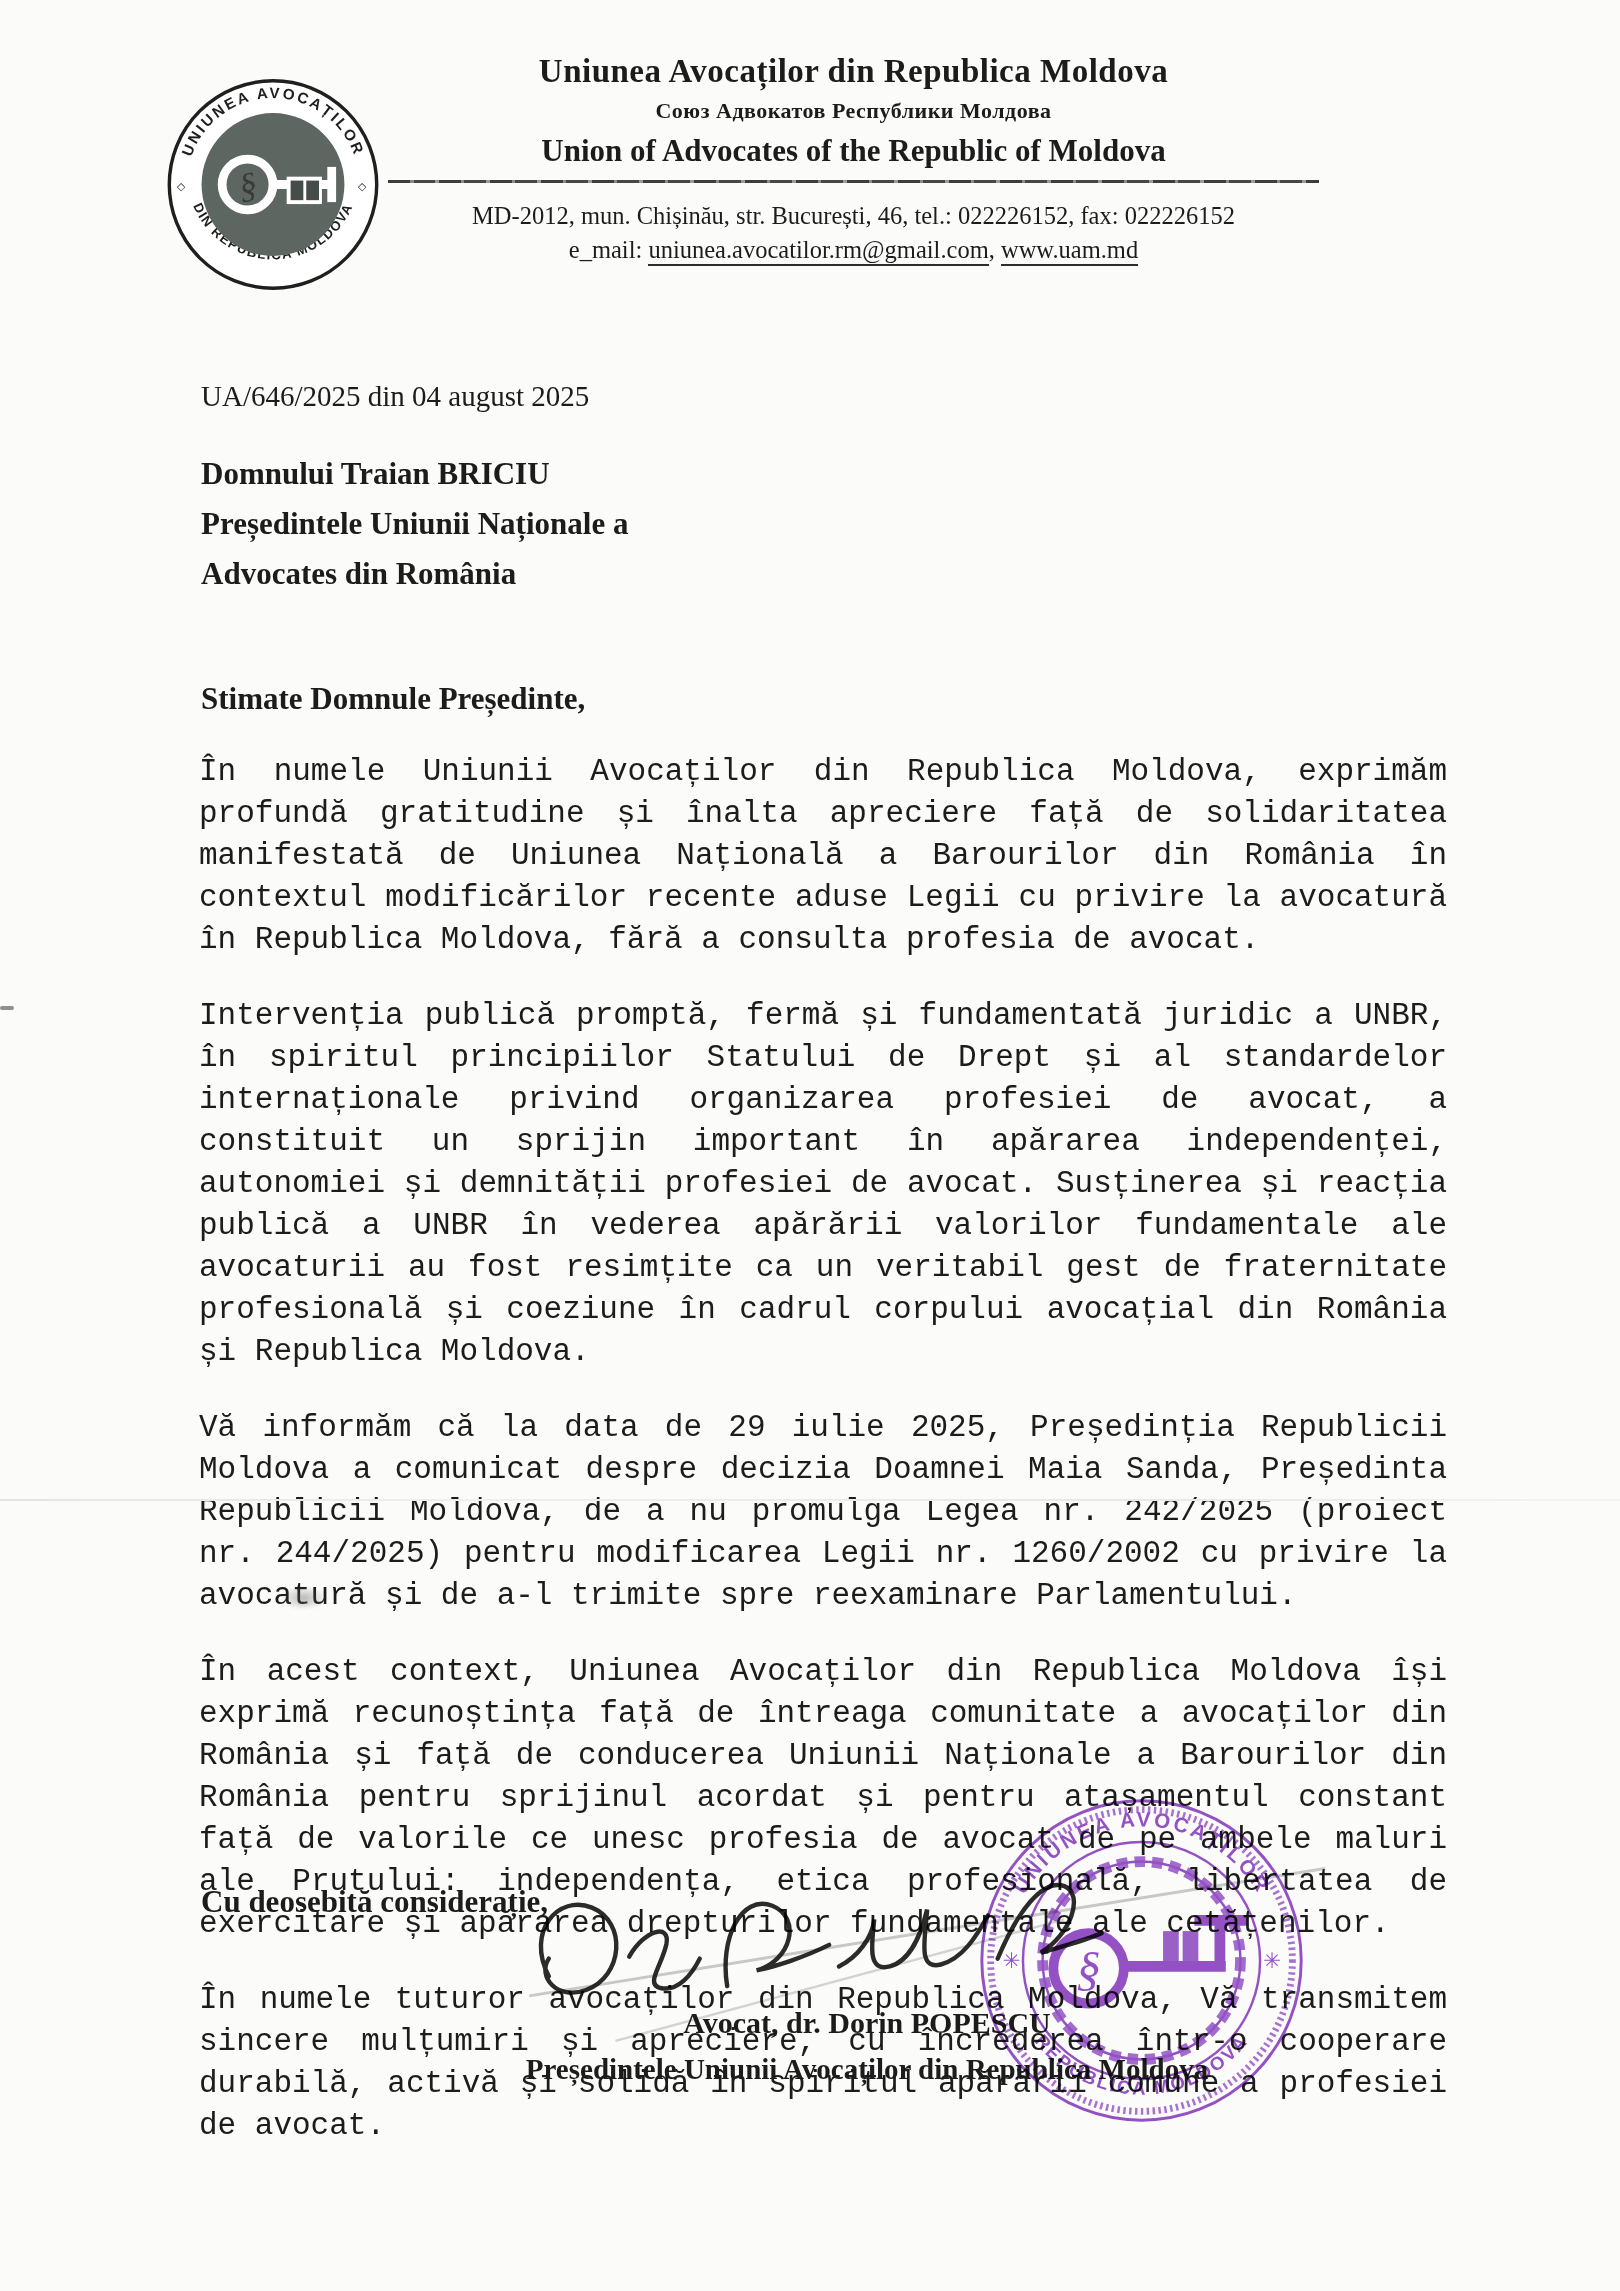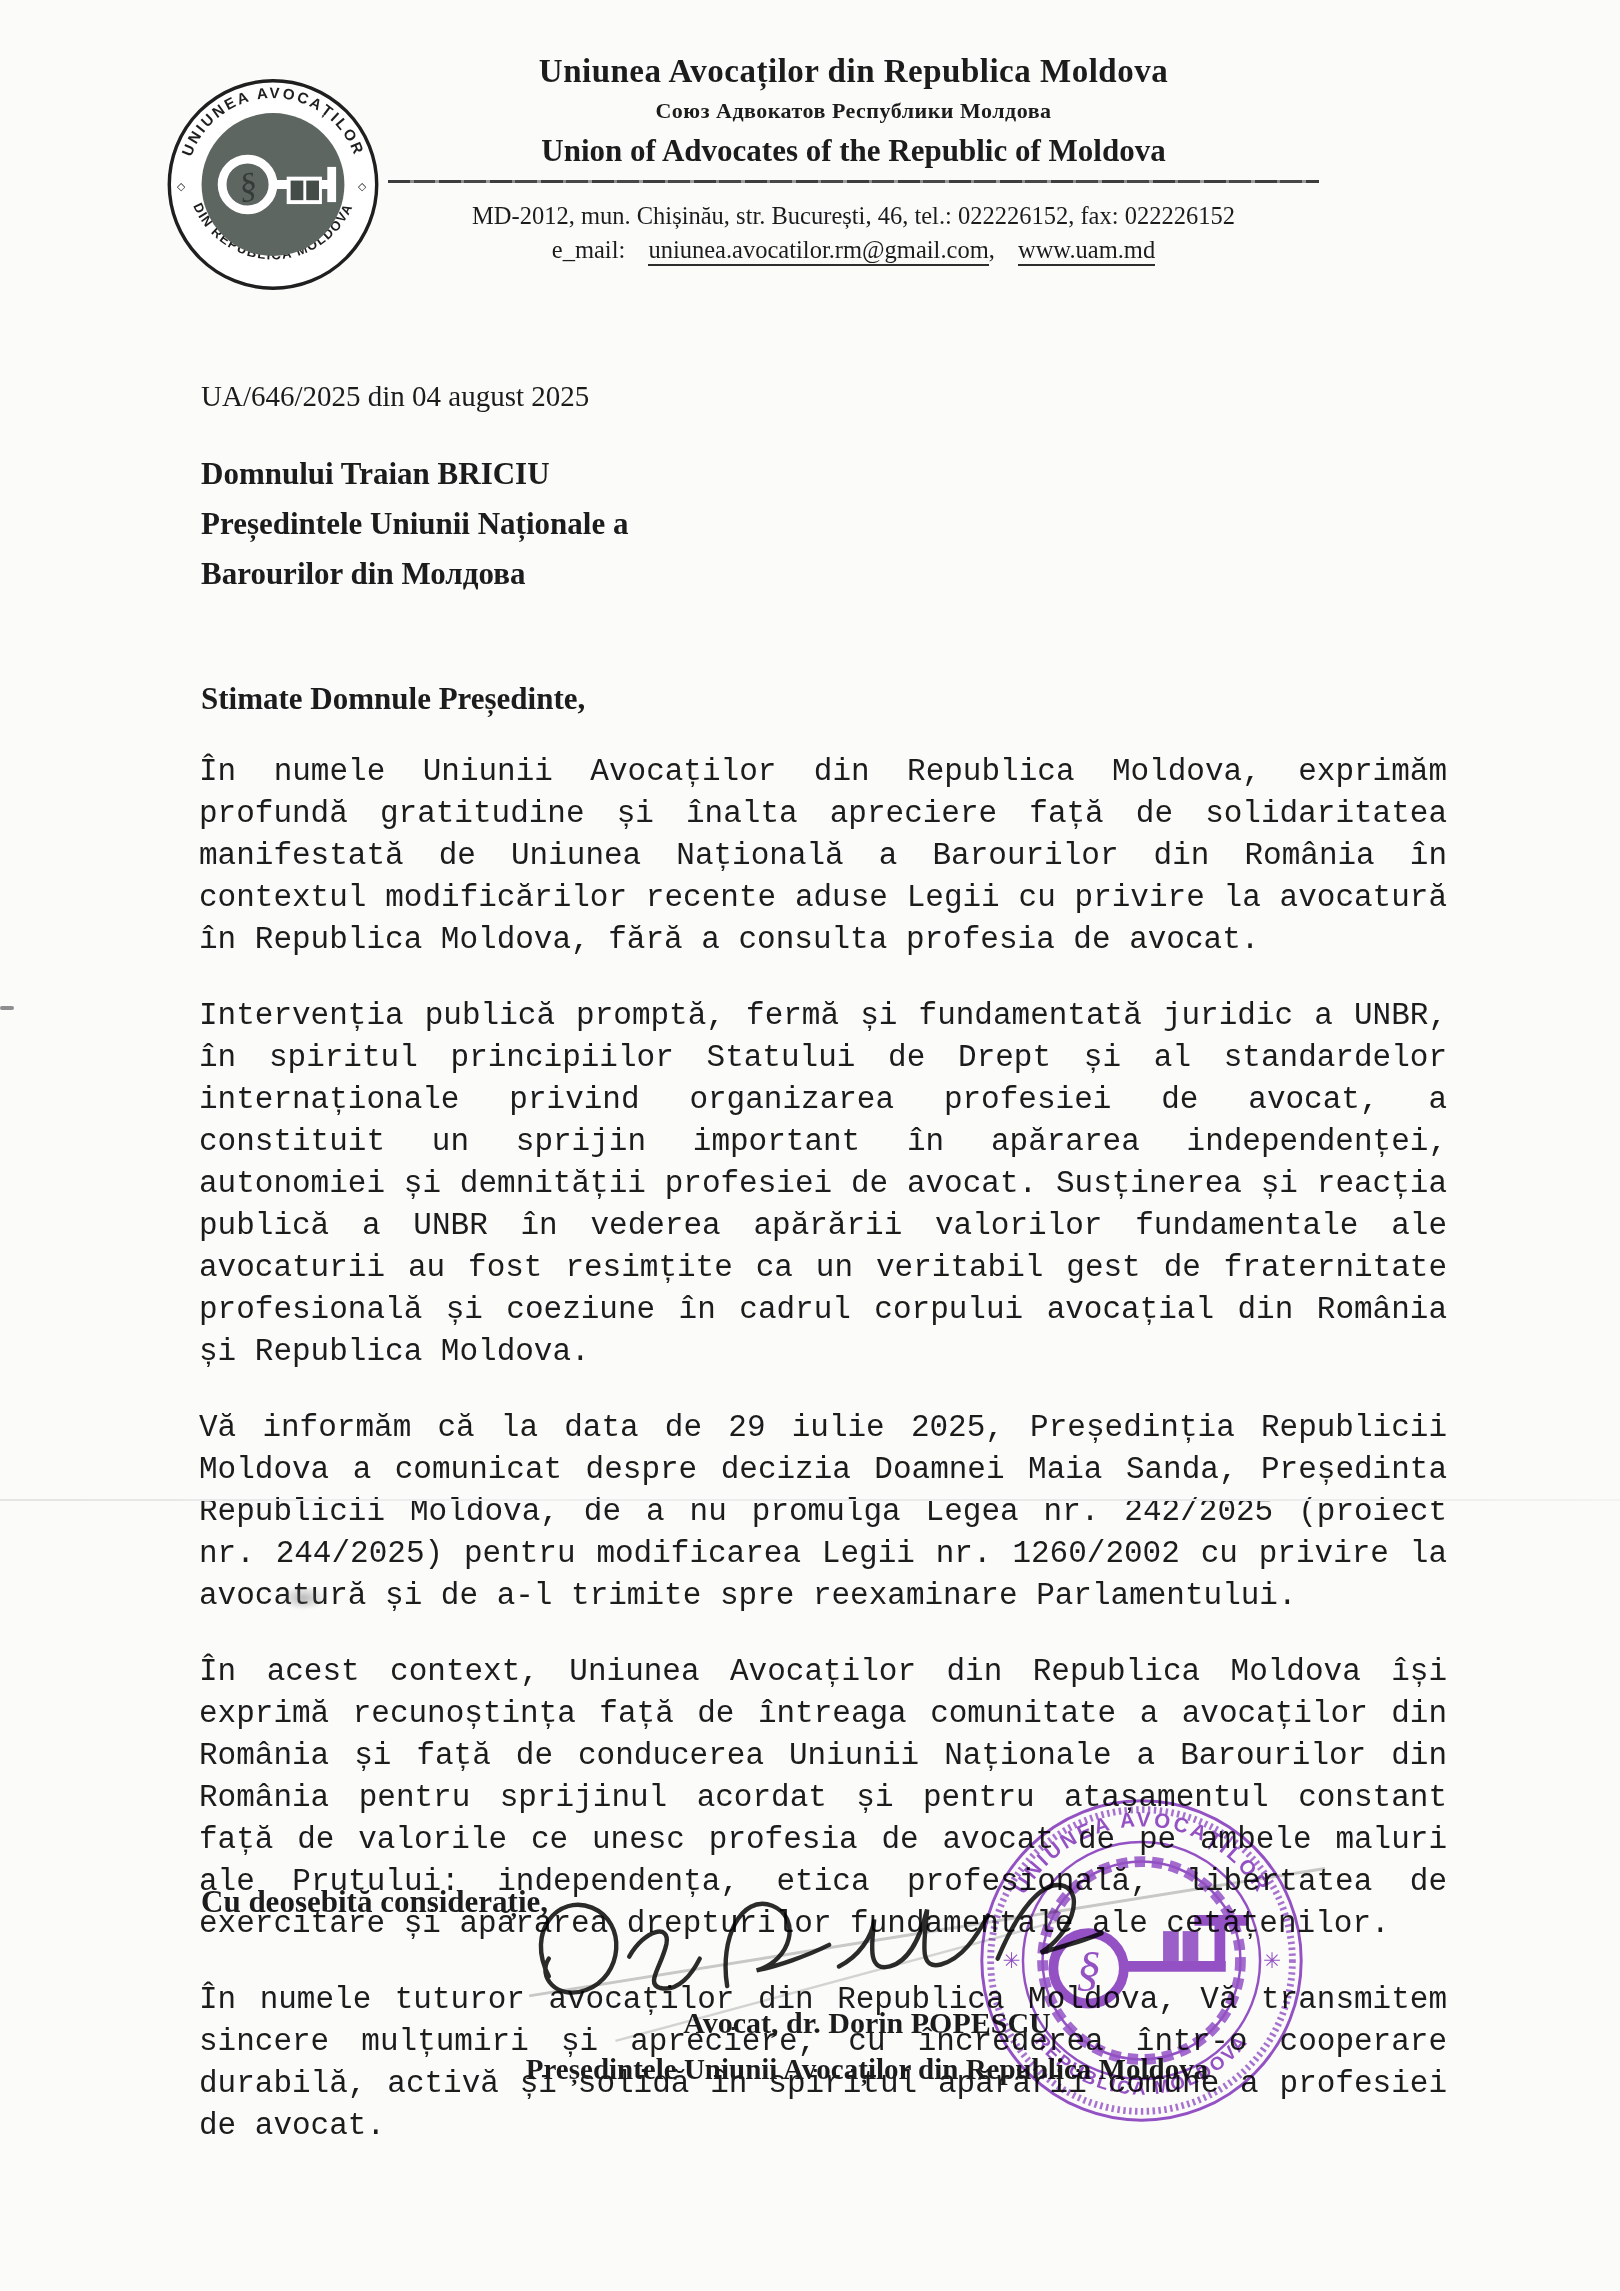--- a/index.html
+++ b/index.html
@@ -11,21 +11,21 @@
   }
   
   .letterhead{position:absolute;left:382px;top:53px;width:943px;text-align:center;}
   .lh-ro{font-size:33px;font-weight:bold;letter-spacing:0.5px;}
   .lh-ru{font-size:22px;font-weight:bold;margin-top:7.8px;letter-spacing:0.5px;}
   .lh-en{font-size:31px;font-weight:bold;margin-top:8.8px;}
   .lh-rule{margin:11.8px 5.9px 7.8px 5.9px;height:2.9px;
     background:repeating-linear-gradient(90deg,#3d3d3d 0 21.6px,#8a8a8a 21.6px 25.5px,#474747 25.5px 47px,#9a9a9a 47px 51px);}
   .lh-addr{font-size:24.5px;margin-top:19px;}
   .lh-mail{font-size:24.5px;margin-top:5.9px;}
-  .u{border-bottom:2px solid #2d2d2d;padding-bottom:1px;margin-left:17px;}
+  .u{border-bottom:2px solid #2d2d2d;padding-bottom:1px;}
   .pre{white-space:pre;}
   
   .logo{position:absolute;left:163px;top:71px;width:220px;height:227px;}
   
   .ref{position:absolute;left:201px;top:380px;font-size:29px;text-align:center;}
   .recipient{position:absolute;left:201px;top:449px;font-size:31px;font-weight:bold;line-height:50px;}
   .salutation{position:absolute;left:201px;top:681px;font-size:31px;font-weight:bold;}
   .body-text{position:absolute;left:199px;top:751px;width:1264px;}
   .body-text p{margin:0 16px 34px 0;font-size:31px;line-height:42px;text-align:justify;font-family:Liberation Mono, monospace;}
   .closing{position:absolute;left:201px;top:1884px;font-size:31px;font-weight:bold;}
@@ -84,21 +84,21 @@
     <div class="lh-mail">
       <span class="pre">e_mail: </span><span class="u">uniunea.avocatilor.rm@gmail.com</span><span class="pre">, </span><span class="u">www.uam.md</span>
     </div>
   </div>
 
   <div class="ref">UA/646/2025 din 04 august 2025</div>
 
   <div class="recipient">
     <div>Domnului Traian BRICIU</div>
     <div>Președintele Uniunii Naționale a</div>
-    <div>Barourilor din Молдова</div>
+    <div>Advocates din România</div>
   </div>
 
   <div class="salutation">Stimate Domnule Președinte,</div>
 
   <div class="body-text">
     <p>În numele Uniunii Avocaților din Republica Moldova, exprimăm profundă gratitudine și înalta apreciere față de solidaritatea manifestată de Uniunea Națională a Barourilor din România în contextul modificărilor recente aduse Legii cu privire la avocatură în Republica Moldova, fără a consulta profesia de avocat.</p>
     <p>Intervenția publică promptă, fermă și fundamentată juridic a UNBR, în spiritul principiilor Statului de Drept și al standardelor internaționale privind organizarea profesiei de avocat, a constituit un sprijin important în apărarea independenței, autonomiei și demnității profesiei de avocat. Susținerea și reacția publică a UNBR în vederea apărării valorilor fundamentale ale avocaturii au fost resimțite ca un veritabil gest de fraternitate profesională și coeziune în cadrul corpului avocațial din România și Republica Moldova.</p>
     <p>Vă informăm că la data de 29 iulie 2025, Președinția Republicii Moldova a comunicat despre decizia Doamnei Maia Sanda, Președinta Republicii Moldova, de a nu promulga Legea nr. 242/2025 (proiect nr. 244/2025) pentru modificarea Legii nr. 1260/2002 cu privire la avocatură și de a-l trimite spre reexaminare Parlamentului.</p>
     <p>În acest context, Uniunea Avocaților din Republica Moldova își exprimă recunoștința față de întreaga comunitate a avocaților din România și față de conducerea Uniunii Naționale a Barourilor din România pentru sprijinul acordat și pentru atașamentul constant față de valorile ce unesc profesia de avocat de pe ambele maluri ale Prutului: independența, etica profesională, libertatea de exercitare și apărarea drepturilor fundamentale ale cetățenilor.</p>
     <p>În numele tuturor avocaților din Republica Moldova, Vă transmitem sincere mulțumiri și apreciere, cu încrederea într-o cooperare durabilă, activă și solidă în spiritul apărării comune a profesiei de avocat.</p>

